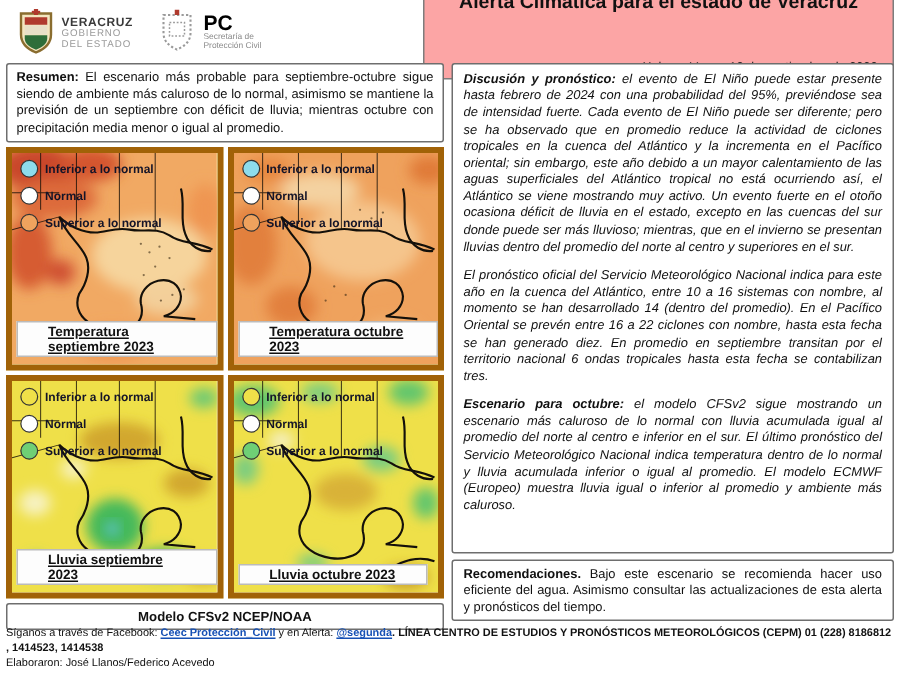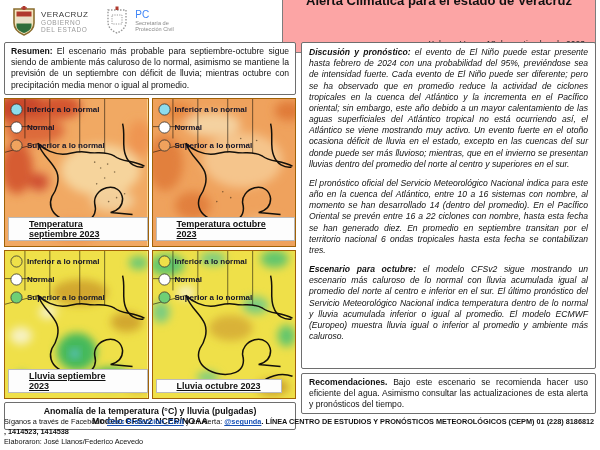--- a/index.html
+++ b/index.html
@@ -7,23 +7,23 @@
   body {
     font-family: "Liberation Sans", sans-serif;
     background:#fff; color:#111; overflow:hidden;
   }
   .page { width:600px; height:450px; padding:3px 4px; display:flex; flex-direction:column; }
 
   
   .hdr { display:flex; align-items:center; height:36px; margin-bottom:3px; }
   .logos { display:flex; align-items:center; gap:16px; width:278px; padding-left:8px; }
   .logo { display:flex; align-items:center; gap:5px; }
-  .logo-ver-txt .l1 { font-size:8px; font-weight:normal; color:#3a3a3a; letter-spacing:.4px; }
+  .logo-ver-txt .l1 { font-size:8px; font-weight:bold; color:#3a3a3a; letter-spacing:.4px; }
   .logo-ver-txt .l2, .logo-ver-txt .l3 { font-size:6.5px; color:#9a9a9a; letter-spacing:.6px; }
-  .logo-pc-txt .abbr { font-size:10px; font-weight:normal; color:#3b82f6; line-height:1; }
+  .logo-pc-txt .abbr { font-size:14px; font-weight:bold; color:#000000; line-height:1; }
   .logo-pc-txt .s1 { font-size:5.6px; color:#8a8a8a; }
   .title-box {
     flex:1; background:#fca5a5; border:1.5px solid #7d7d7d; border-radius:10px;
     padding:2px 10px 3px 10px;
   }
   .title-box .t { font-size:13px; font-weight:bold; text-align:center; }
   .title-box .d { font-size:8.5px; text-align:right; color:#222;margin-top:31px; }
 
   
   .cols { flex:1; display:flex; gap:5px; min-height:0; }
@@ -31,21 +31,21 @@
   .colR { flex:1; display:flex; flex-direction:column; }
   .box { border:1.2px solid #6e6e6e; border-radius:2px; background:#fff; }
   .jtext { font-size:8.6px; line-height:1.3; text-align:justify; }
 
   .resumen { padding:3px 6px; margin-bottom:3px; }
 
   
   .maps-grid { display:grid; grid-template-columns:1fr 1fr; gap:3px; }
   .map-cell {
     position:relative; width:100%; height:149px; overflow:hidden;
-    border:1px solid #a16207; background:#fef9c3;
+    border:4px solid #a16207; background:#fef9c3;
   }
   .map-cell svg.map { position:absolute; inset:0; display:block; }
   .legend { position:absolute; top:4px; left:5px; display:flex; flex-direction:column; gap:5px; }
   .lrow { display:flex; align-items:center; gap:4px; }
   .ll { font-size:8px; font-weight:bold; color:#141428; white-space:nowrap; }
   .map-label {
     position:absolute; left:3px; bottom:5px; background:#fdfdfd;
     padding:1px 20px; font-size:9px; font-weight:bold; text-decoration:underline;
     border:0.5px solid #bbb;
   }
@@ -333,21 +333,20 @@
                 </svg>
               <span class="ll">Superior a lo normal</span>
             </div>
           </div>
           <div class="map-label">Lluvia octubre 2023</div>
         </div>
 
       </div>
 
       <div class="box caption">
-        <div class="c1">Anomalía de la temperatura (°C) y lluvia (pulgadas)</div>
         <div class="c2">Modelo CFSv2 NCEP/NOAA</div>
       </div>
     </div>
 
     <div class="colR">
       <div class="box discusion jtext">
         <p><b>Discusión y pronóstico:</b><span> el evento de El Niño puede estar presente hasta febrero de 2024 con una probabilidad del 95%, previéndose sea de intensidad fuerte. Cada evento de El Niño puede ser diferente; pero se ha observado que en promedio reduce la actividad de ciclones tropicales en la cuenca del Atlántico y la incrementa en el Pacífico oriental; sin embargo, este año debido a un mayor calentamiento de las aguas superficiales del Atlántico tropical no está ocurriendo así, el Atlántico se viene mostrando muy activo. Un evento fuerte en el otoño ocasiona déficit de lluvia en el estado, excepto en las cuencas del sur donde puede ser más lluvioso; mientras, que en el invierno se presentan lluvias dentro del promedio del norte al centro y superiores en el sur.</span></p>
         <p><span>El pronóstico oficial del Servicio Meteorológico Nacional indica para este año en la cuenca del Atlántico, entre 10 a 16 sistemas con nombre, al momento se han desarrollado 14 (dentro del promedio). En el Pacífico Oriental se prevén entre 16 a 22 ciclones con nombre, hasta esta fecha se han generado diez. En promedio en septiembre transitan por el territorio nacional 6 ondas tropicales hasta esta fecha se contabilizan tres.</span></p>
         <p><b>Escenario para octubre:</b><span> el modelo CFSv2 sigue mostrando un escenario más caluroso de lo normal con lluvia acumulada igual al promedio del norte al centro e inferior en el sur. El último pronóstico del Servicio Meteorológico Nacional indica temperatura dentro de lo normal y lluvia acumulada inferior o igual al promedio. El modelo ECMWF (Europeo) muestra lluvia igual o inferior al promedio y ambiente más caluroso.</span></p>
       </div>

